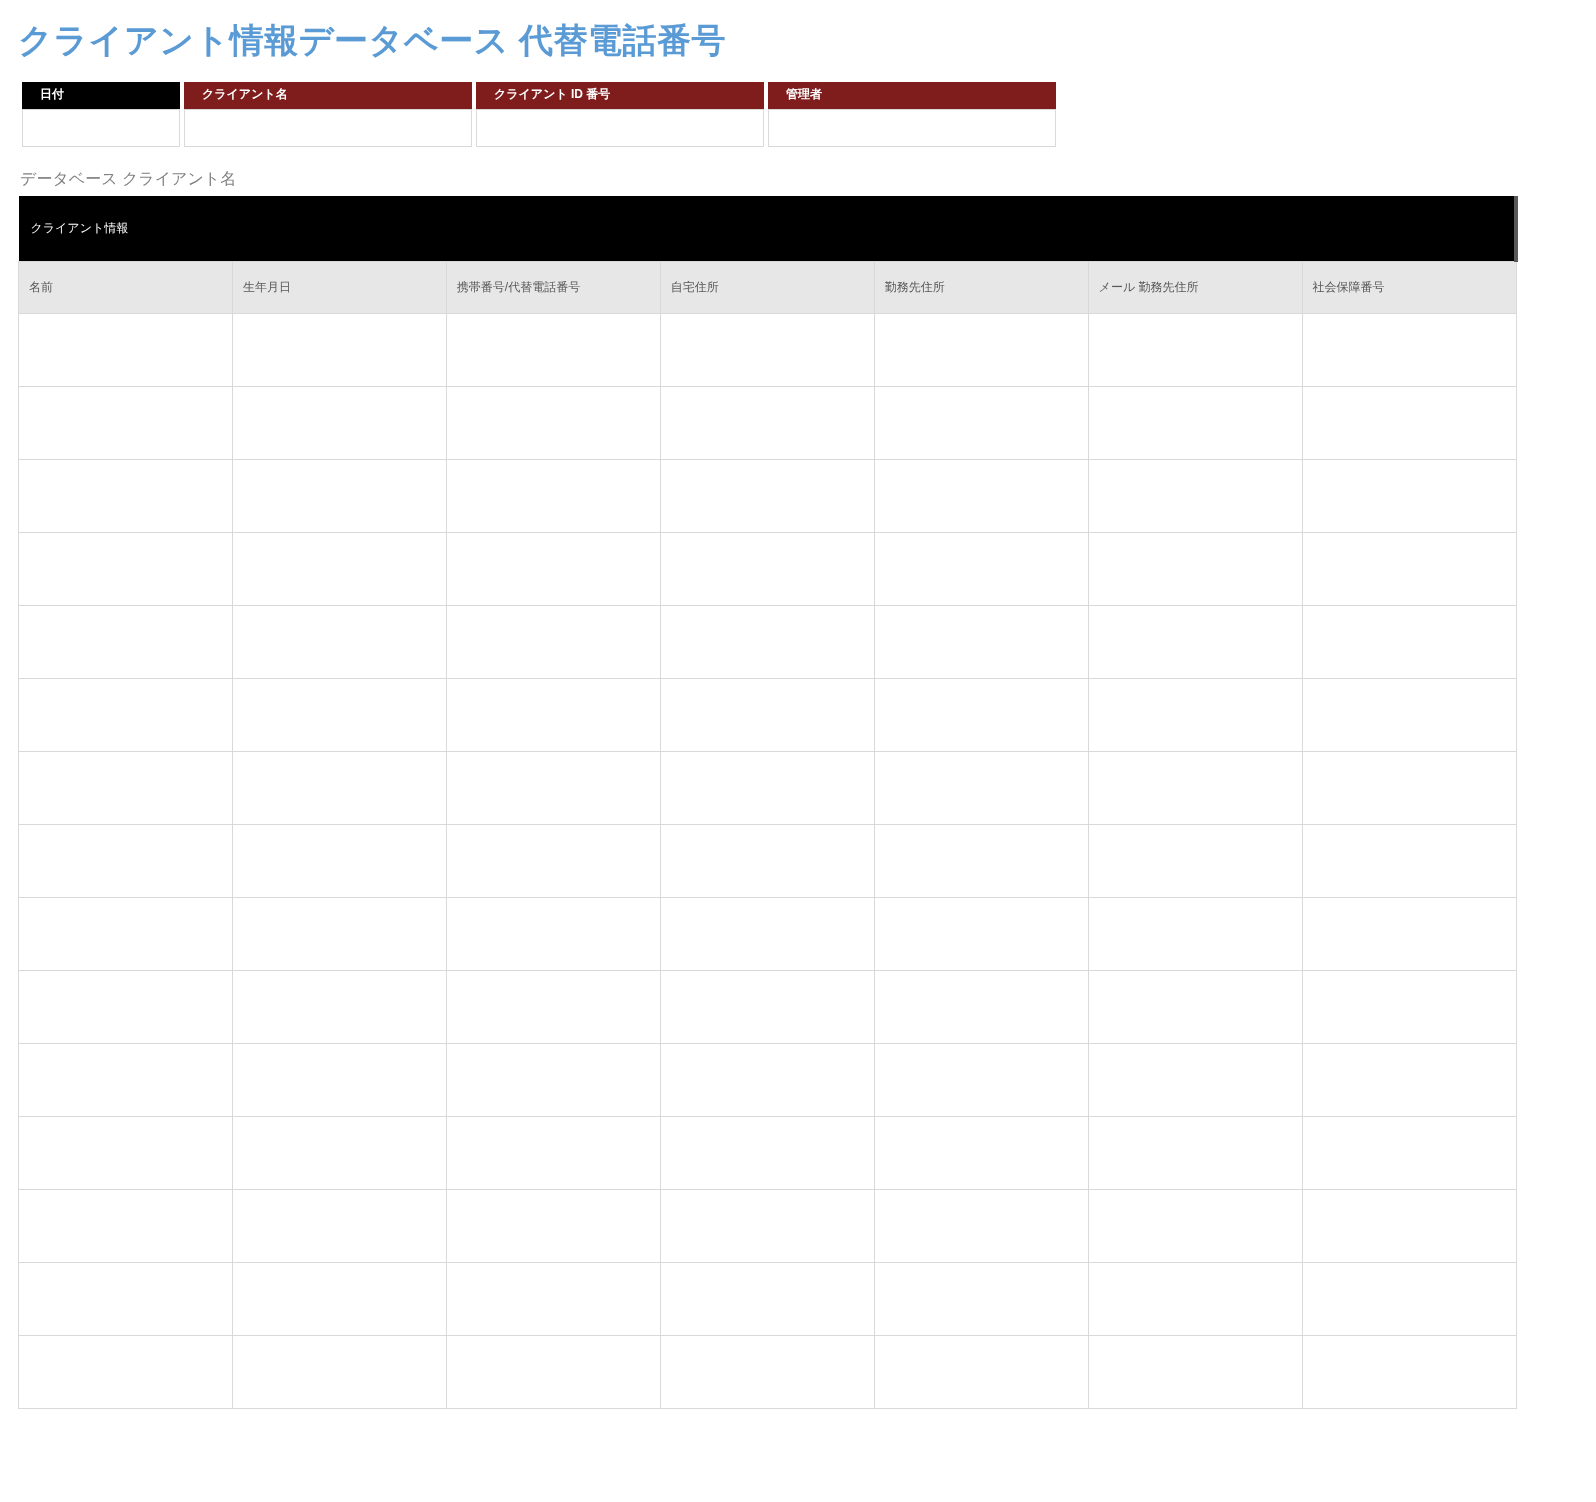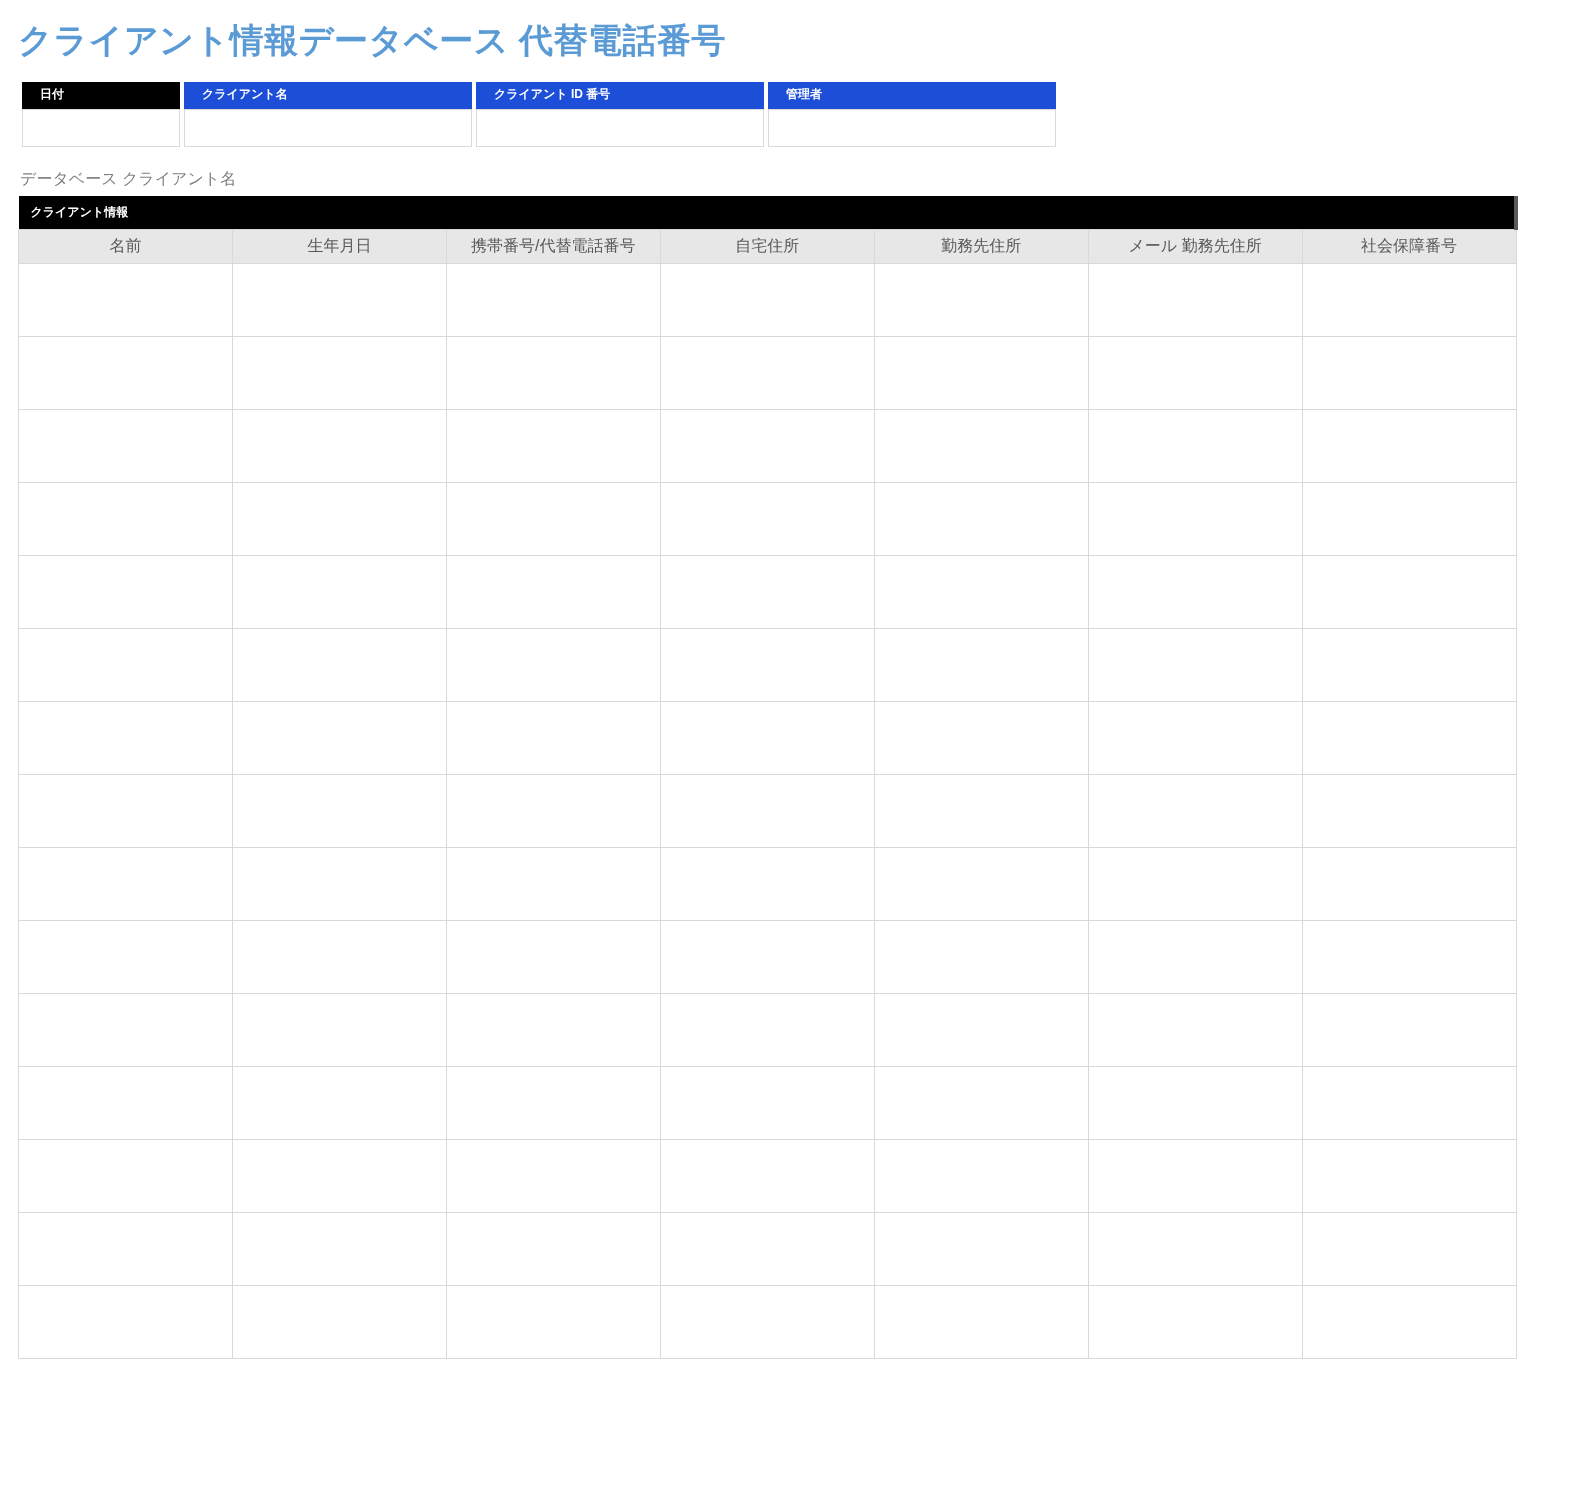--- a/index.html
+++ b/index.html
@@ -27,21 +27,21 @@
   }
   table.summary th {
     font-size: 12px;
     font-weight: bold;
     color: #ffffff;
     text-align: left;
     padding: 4px 10px 6px 18px;
     white-space: nowrap;
   }
   table.summary th.black { background: #000000; }
-  table.summary th.grey  { background: #1d4ed8; }
+  table.summary th.grey  { background: #7f1d1d; }
   table.summary td {
     border: 1px solid #d9d9d9;
     height: 36px;
     padding: 0;
     background: #ffffff;
   }
   .w-date  { width: 130px; }
   .w-name  { width: 260px; }
   .w-id    { width: 260px; }
   .w-admin { width: 260px; }
@@ -54,32 +54,32 @@
 
   table.db {
     border-collapse: collapse;
     width: 1500px;
     table-layout: fixed;
   }
   table.db th.section {
     background: #000000;
     color: #ffffff;
     font-size: 12px;
-    font-weight: bold;
+    font-weight: normal;
     text-align: left;
-    padding: 8px 12px;
+    padding: 24px 12px;
     border-right: 4px solid #595959;
   }
   table.db th.col {
     background: #e7e7e7;
     color: #595959;
-    font-size: 16px;
+    font-size: 12px;
     font-weight: normal;
-    text-align: center;
-    padding: 6px 10px;
+    text-align: left;
+    padding: 17px 10px;
     border: 1px solid #d9d9d9;
   }
   table.db td {
     border: 1px solid #d9d9d9;
     height: 72px;
     padding: 0;
   }
   .c-name  { width: 270px; }
   .c-dob   { width: 140px; }
   .c-phone { width: 250px; }

